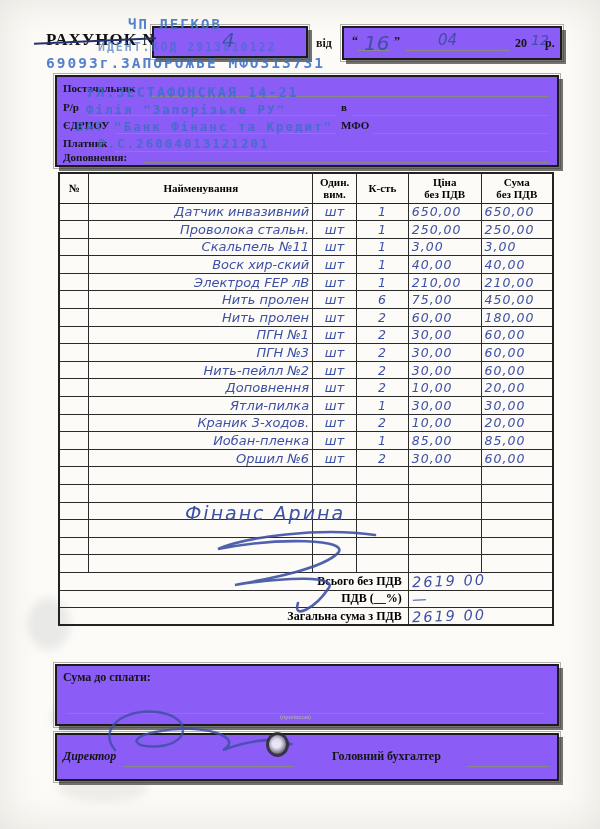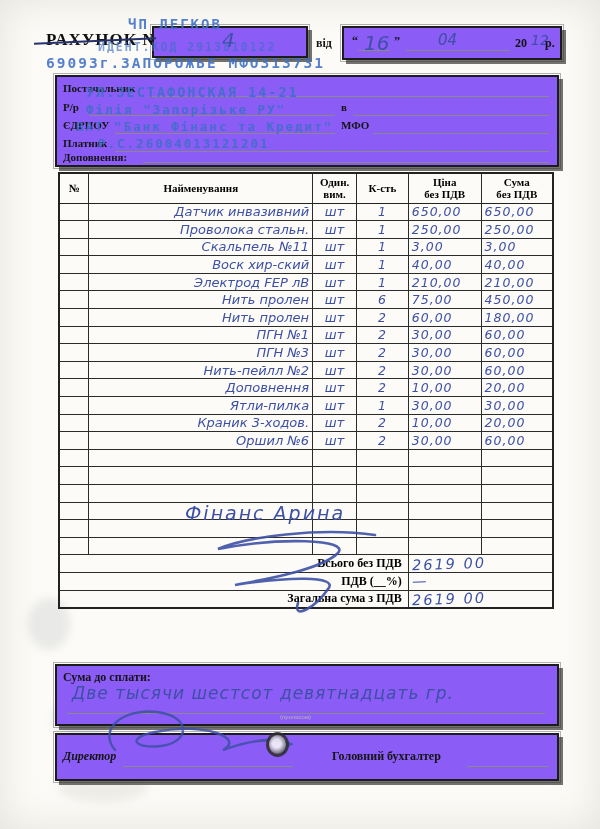--- a/index.html
+++ b/index.html
@@ -236,20 +236,28 @@
 
         <tr>
           <td class="c-num"></td>
           <td class="c-name"><span class="hw cell-hw">Краник 3-ходов.</span></td>
           <td class="c-unit"><span class="hw cell-hw">шт</span></td>
           <td class="c-qty"><span class="hw num-hw">2</span></td>
           <td class="c-price"><span class="hw num-hw">10,00</span></td>
           <td class="c-sum"><span class="hw num-hw">20,00</span></td>
         </tr>
 
+        <tr>
+          <td class="c-num"></td>
+          <td class="c-name"><span class="hw cell-hw">Иобан-пленка</span></td>
+          <td class="c-unit"><span class="hw cell-hw">шт</span></td>
+          <td class="c-qty"><span class="hw num-hw">1</span></td>
+          <td class="c-price"><span class="hw num-hw">85,00</span></td>
+          <td class="c-sum"><span class="hw num-hw">85,00</span></td>
+        </tr>
 
         <tr>
           <td class="c-num"></td>
           <td class="c-name"><span class="hw cell-hw">Оршил №6</span></td>
           <td class="c-unit"><span class="hw cell-hw">шт</span></td>
           <td class="c-qty"><span class="hw num-hw">2</span></td>
           <td class="c-price"><span class="hw num-hw">30,00</span></td>
           <td class="c-sum"><span class="hw num-hw">60,00</span></td>
         </tr>
       </tbody>
@@ -321,21 +329,20 @@
 
   <div class="ovl hw" style="left:185px;top:502px;font-size:19px;letter-spacing:2px;">Фінанс Арина</div>
   <svg class="sig" width="200" height="90" viewBox="0 0 200 90" style="left:200px;top:525px;">
     <path d="M175,10 C120,2 45,12 18,24 C80,12 150,14 138,28 C120,46 55,56 35,60 C85,52 140,50 128,64 C116,82 92,96 98,78" fill="none" stroke="#3d50a5" stroke-width="2.6" stroke-linecap="round" opacity=".9"></path>
   </svg>
 
   <div class="box" style="left:55px;top:664px;width:500px;height:58px;">
     <div class="lbl" style="position:absolute;left:6px;top:4px;font-size:12px;">Сума до сплати:</div>
     <div class="uline" style="left:10px;top:46px;width:478px;"></div>
   </div>
-  <div class="ovl hw" style="left:72px;top:683px;font-size:17px;letter-spacing:1px;white-space:nowrap;">Две тысячи шестсот девятнадцать гр.</div>
   <div class="tiny-hint" style="left:280px;top:714px;">(прописом)</div>
 
   <div class="box" style="left:55px;top:733px;width:500px;height:44px;">
     <div class="lbl" style="position:absolute;left:6px;top:14px;font-size:12px;font-style:italic;">Директор</div>
     <div class="uline" style="left:66px;top:30px;width:170px;"></div>
     <div class="lbl" style="position:absolute;left:275px;top:14px;font-size:12px;">Головний бухгалтер</div>
     <div class="uline" style="left:410px;top:30px;width:82px;"></div>
   </div>
   <svg class="sig" width="230" height="75" viewBox="0 0 230 75" style="left:95px;top:698px;">
     <path d="M20,52 C2,30 30,10 62,14 C96,18 96,44 66,48 C40,51 30,40 60,34 C110,24 150,40 128,52 C150,44 178,38 196,46 C188,50 182,56 190,54" fill="none" stroke="#3d50a5" stroke-width="2.4" stroke-linecap="round" opacity=".85"></path>

